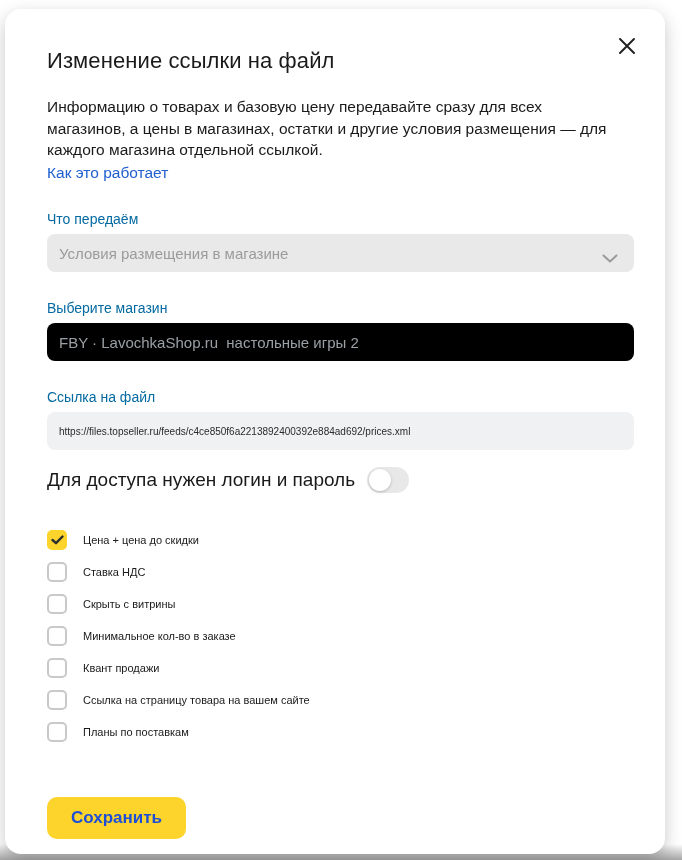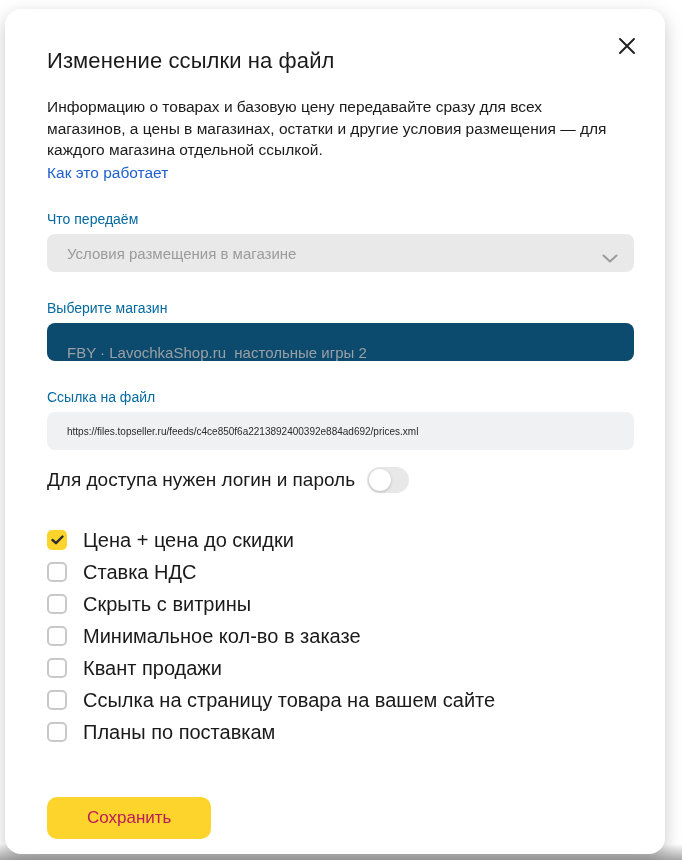--- a/index.html
+++ b/index.html
@@ -52,27 +52,27 @@
   .field-label {
     margin-top: 27px;
     font-size: 14px; line-height: 18px;
     color: #0369a1;
   }
   .control {
     margin-top: 6px;
     height: 38px; width: 587px;
     border-radius: 8px;
     display: flex; align-items: center;
-    padding: 0 20px;
+    padding: 0 12px;
     font-size: 15px;
     position: relative;
   }
   .select-box { background: #e9e9e9; color: #9b9b9b; cursor: pointer; }
   .select-box .chevron { position: absolute; right: 16px; top: 15px; }
-  .input-dim  { background: #0c4a6e; color: #9aa0a6; white-space: pre; align-items: flex-end; }
+  .input-dim  { background: #000000; color: #9aa0a6; white-space: pre; }
   .input-url  { background: #f0f1f3; color: #2b2b2b; font-size: 10px; }
   .toggle-row {
     margin-top: 17px;
     display: flex; align-items: center; gap: 12px;
   }
   .toggle-label { font-size: 19px; line-height: 26px; }
   .toggle {
     width: 42px; height: 26px; border-radius: 13px;
     background: #e8e8e8; position: relative; cursor: pointer;
     border: none; flex: 0 0 auto;
@@ -91,27 +91,27 @@
   .cb-box {
     width: 20px; height: 20px; border-radius: 5px;
     border: 2px solid #c9c9c9; background: #fff;
     display: flex; align-items: center; justify-content: center;
     flex: 0 0 auto;
   }
   .cb-box.checked {
     border-color: var(--accent, #fcd42b);
     background: var(--accent, #fcd42b);
   }
-  .cb-label { font-size: 20px; line-height: 20px; }
+  .cb-label { font-size: 11px; line-height: 20px; }
   .save-btn {
     margin-top: 43px;
-    height: 42px; padding: 0 40px;
+    height: 42px; padding: 0 24px;
     border: none; border-radius: 10px;
     background: var(--accent, #fcd42b);
-    font-family: inherit; font-size: 17px; font-weight: 400; color: #be185d;
+    font-family: inherit; font-size: 17px; font-weight: 700; color: #1d4ed8;
     cursor: pointer;
   }
 </style>
 </head>
 <body>
 
 <div class="backdrop-strip"></div>
 
 <div class="modal">
 

